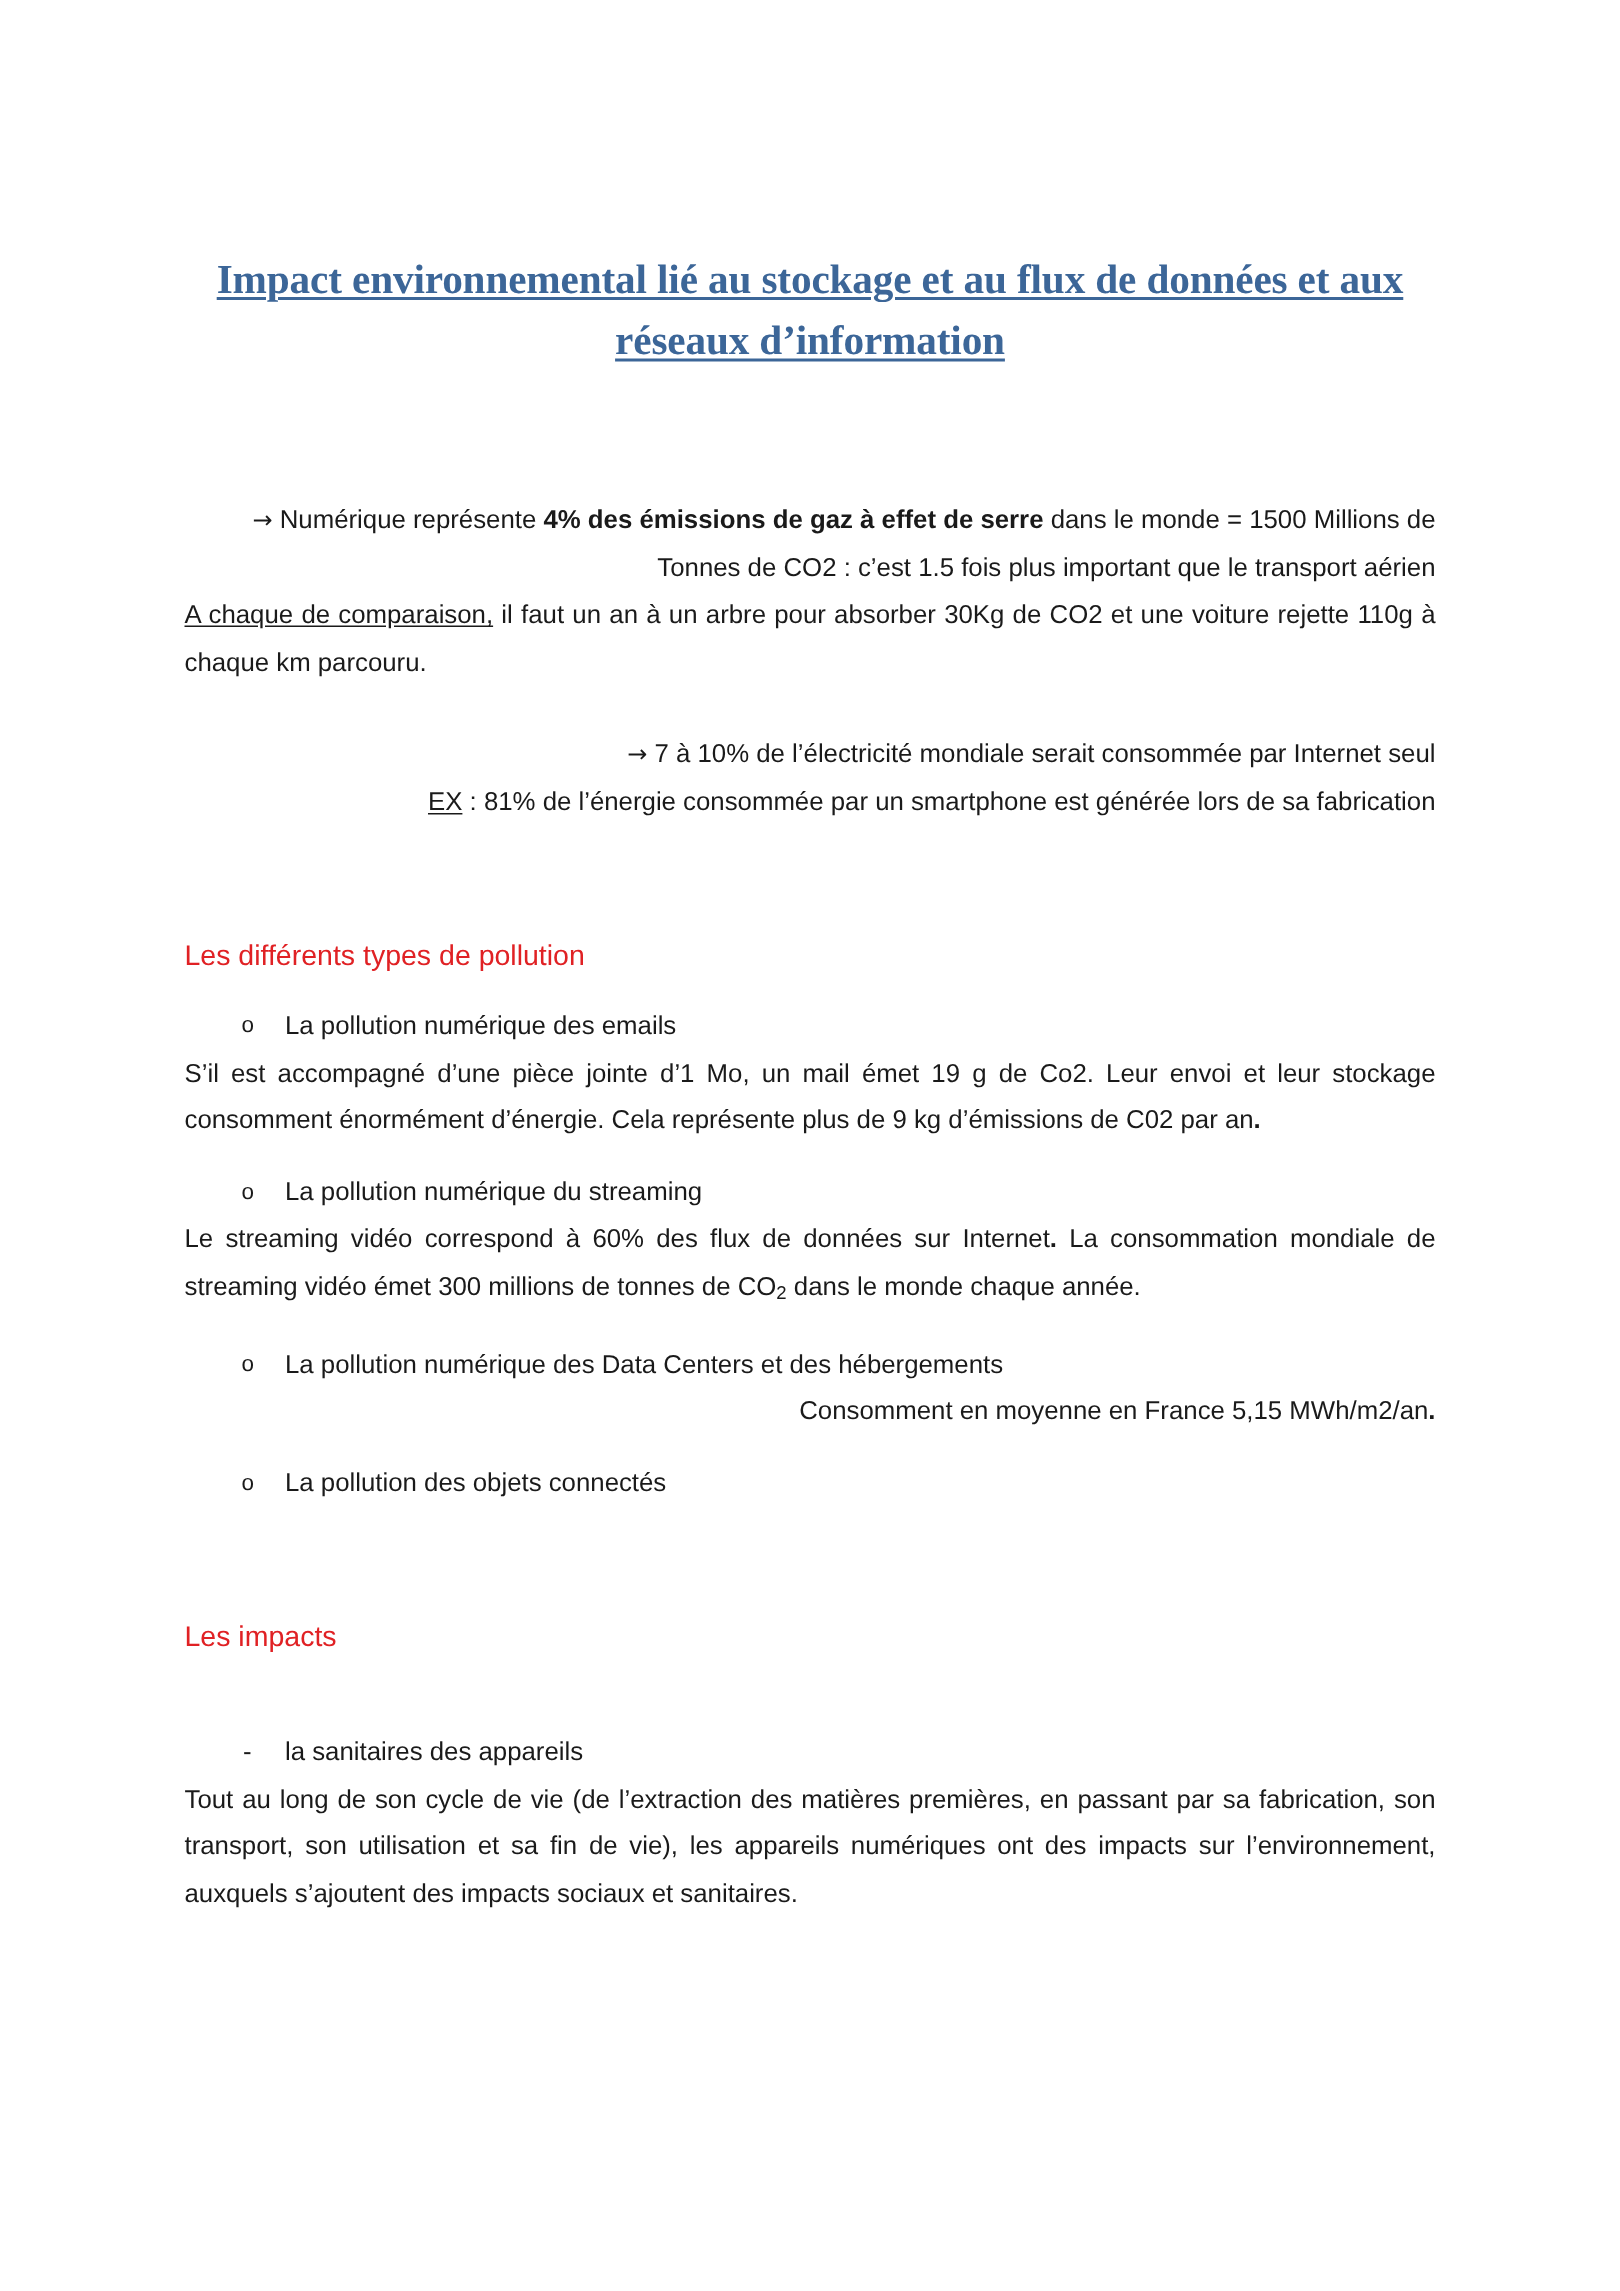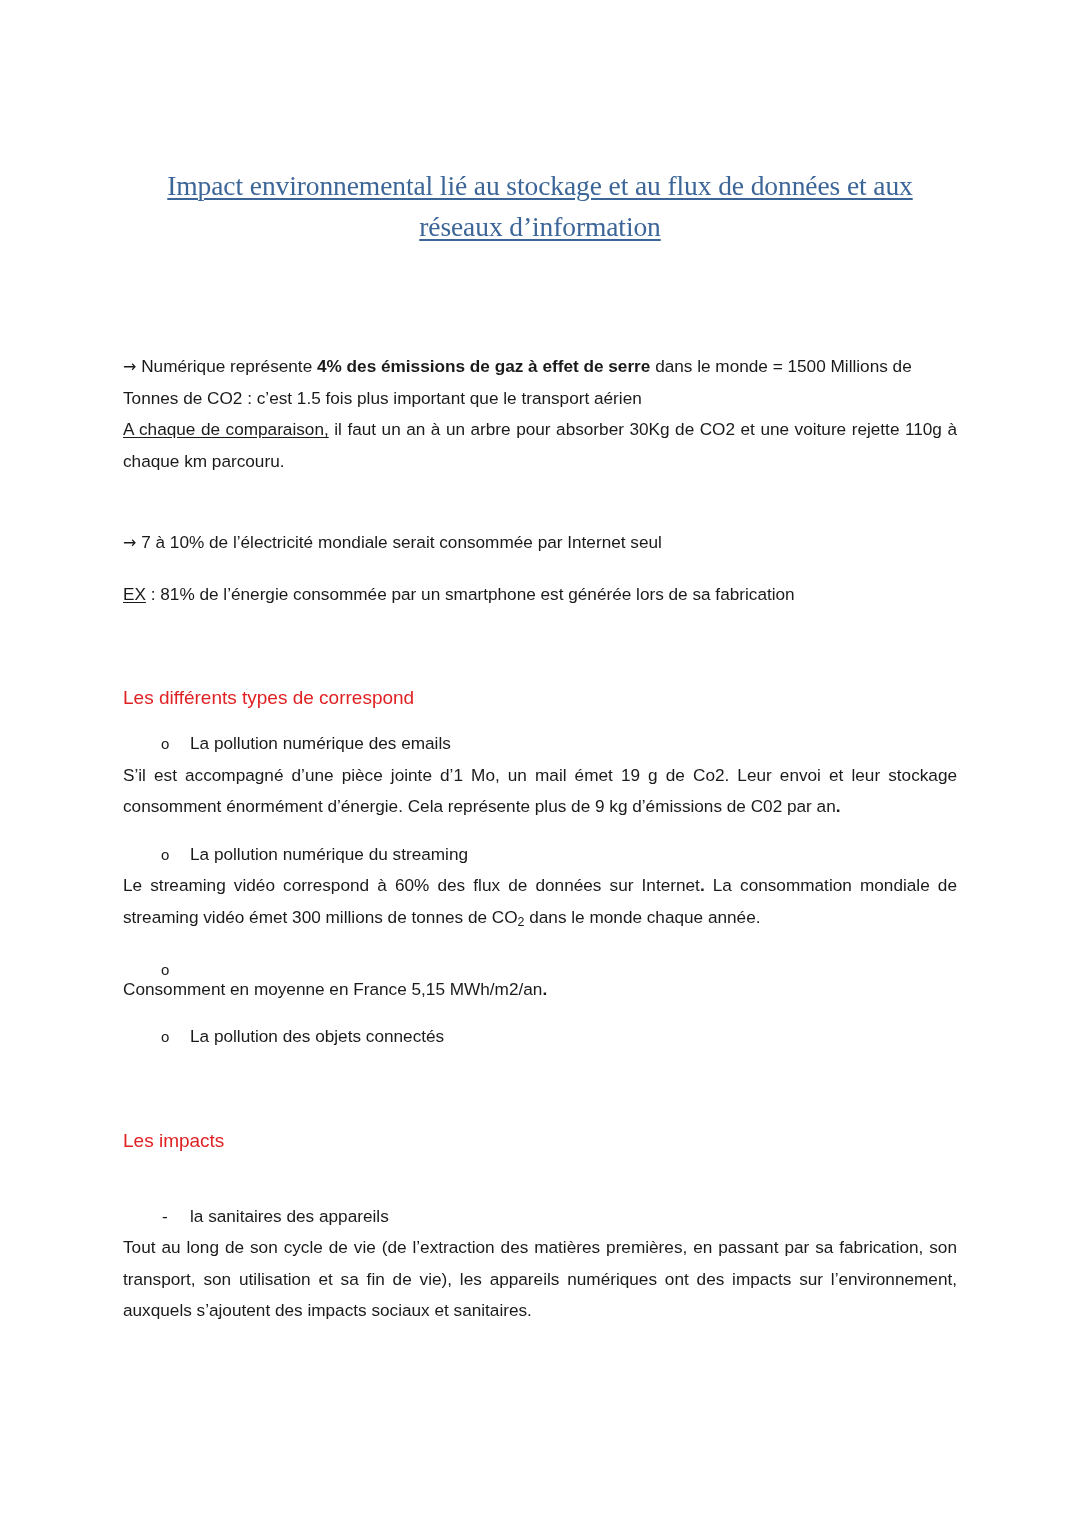--- a/index.html
+++ b/index.html
@@ -23,21 +23,21 @@
     padding: 0 123px;
     background: #ffffff;
   }
 
   
   .doc-title {
     margin: 0;
     padding-top: 165px;
     text-align: center;
     font-family: "Liberation Serif", serif;
-    font-weight: normal;
+    font-weight: bold;
     font-size: 27.5px;
     line-height: 41px;
     color: #3c6698;
     letter-spacing: -0.1px;
   }
   .doc-title .tline {
     display: inline;
     text-decoration: underline;
     text-underline-offset: 3px;
     text-decoration-thickness: 2px;
@@ -48,21 +48,21 @@
   .body-text {
     font-size: 17.2px;
     line-height: 31.5px;
     color: #1a1a1a;
   }
 
   .block {
     margin: 0;
   }
 
-  .para-left { text-align: left; margin-top: 20px; }
+  .para-left { text-align: right; }
   .para-justify { text-align: justify; text-justify: inter-word; }
   .spacer-md { height: 30px; }
   .spacer-sm { height: 16px; }
   .spacer-xl { height: 74px; }
   .spacer-xxl { height: 84px; }
 
   b, .bold { font-weight: bold; }
   .ul { text-decoration: underline; text-underline-offset: 2px; }
 
   
@@ -131,21 +131,21 @@
   <div class="block body-text para-left">
     <span class="arrow-glyph">→</span><span> 7 à 10% de l’électricité mondiale serait consommée par Internet seul</span>
   </div>
 
   <div class="block body-text para-left">
     <span class="ul">EX</span><span> : 81% de l’énergie consommée par un smartphone est générée lors de sa fabrication</span>
   </div>
 
   <div class="spacer-xl"></div>
 
-  <h2 class="section-heading">Les différents types de correspond</h2>
+  <h2 class="section-heading">Les différents types de pollution</h2>
 
   <div class="spacer-sm"></div>
 
   <div class="bullet-row">
     <span class="marker">o</span>
     <span>La pollution numérique des emails</span>
   </div>
   <div class="block body-text para-justify">
     <span>S’il est accompagné d’une pièce jointe d’1 Mo, un mail émet 19 g de Co2. Leur envoi et leur stockage consomment énormément d’énergie. Cela représente plus de 9 kg d’émissions de C02 par an</span><b>.</b>
   </div>
@@ -157,20 +157,21 @@
     <span>La pollution numérique du streaming</span>
   </div>
   <div class="block body-text para-justify">
     <span>Le streaming vidéo correspond à 60% des flux de données sur Internet</span><b>.</b><span> La consommation mondiale de streaming vidéo émet 300 millions de tonnes de CO</span><sub>2</sub><span> dans le monde chaque année.</span>
   </div>
 
   <div class="spacer-sm"></div>
 
   <div class="bullet-row">
     <span class="marker">o</span>
+    <span>La pollution numérique des Data Centers et des hébergements</span>
   </div>
   <div class="block body-text para-left">
     <span>Consomment en moyenne en France 5,15 MWh/m2/an</span><b>.</b>
   </div>
 
   <div class="spacer-sm"></div>
 
   <div class="bullet-row">
     <span class="marker">o</span>
     <span>La pollution des objets connectés</span>

